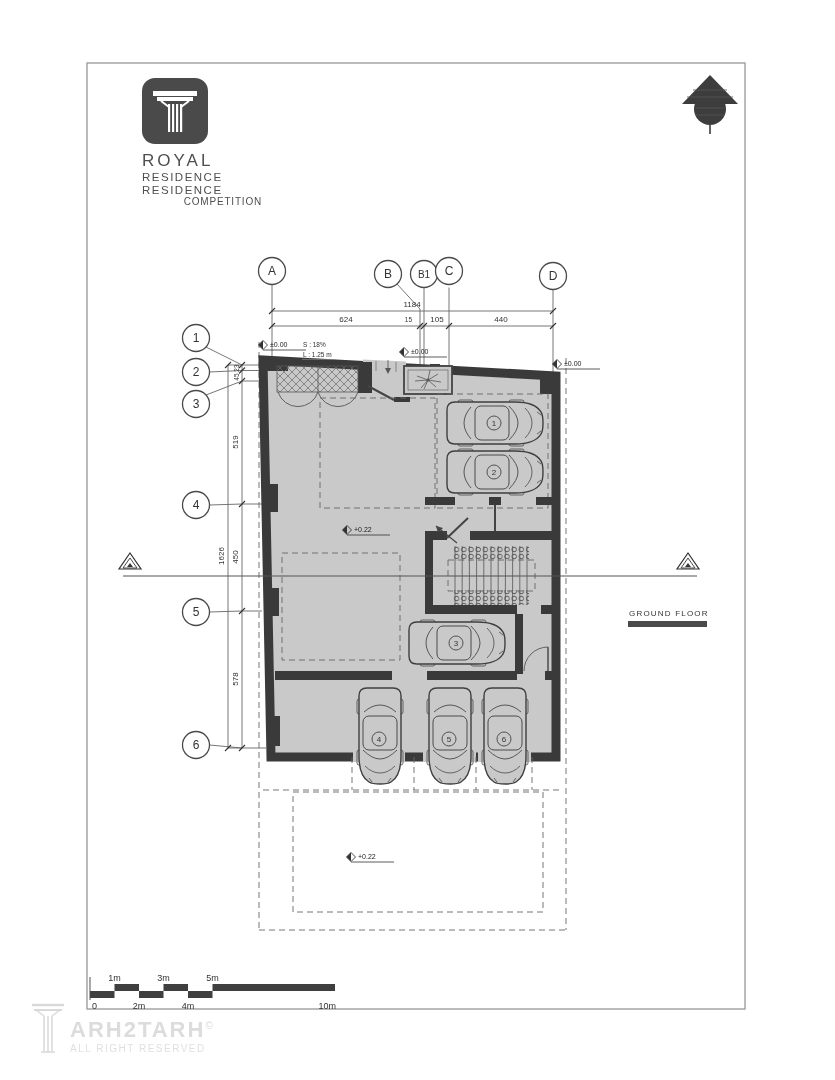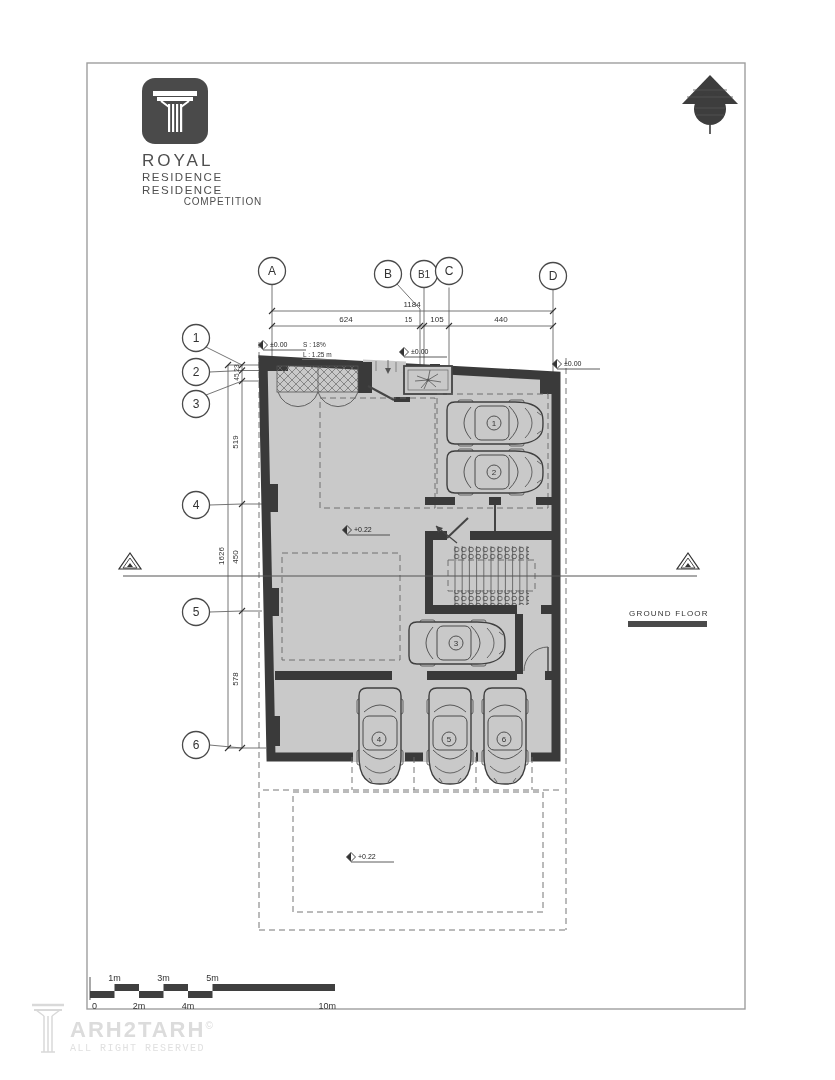--- a/index.html
+++ b/index.html
@@ -24,21 +24,21 @@
   .logo{position:absolute;left:96px;top:78px;width:120px;margin-left:46px;}
   .logo-box{width:66px;height:66px;background:#4a4a4a;border-radius:13px;}
   .logo-title{font-size:17px;letter-spacing:3px;color:#4f4f4f;margin-top:7px;}
   .logo-sub{font-size:11.5px;letter-spacing:1.5px;color:#4f4f4f;line-height:12.5px;}
   .logo-sub2{font-size:10px;letter-spacing:0.8px;color:#4f4f4f;line-height:12px;text-align:right;}
   
   .wm{position:absolute;left:30px;top:1000px;display:flex;align-items:flex-start;}
   .wm-text{padding-top:14px;padding-left:4px;}
   .wm-brand{font-size:22px;font-weight:bold;letter-spacing:2px;color:#dcdcdc;line-height:24px;}
   .wm-c{font-size:10px;vertical-align:8px;color:#dcdcdc;font-weight:normal;}
-  .wm-rights{font-size:10px;letter-spacing:1.5px;color:#e0e0e0;margin-top:1px;font-family:Liberation Mono, monospace;}
+  .wm-rights{font-size:10px;letter-spacing:1.5px;color:#e0e0e0;margin-top:1px;}
 </style>
 </head>
 <body>
 
 <div id="sheet">
 
   <svg width="835" height="1080" viewBox="0 0 835 1080">
     <defs>
       <pattern id="hatchX" width="8" height="8" patternUnits="userSpaceOnUse">
         <path d="M0,0 L8,8 M8,0 L0,8" stroke="#6a6a6a" stroke-width="0.7"></path>

